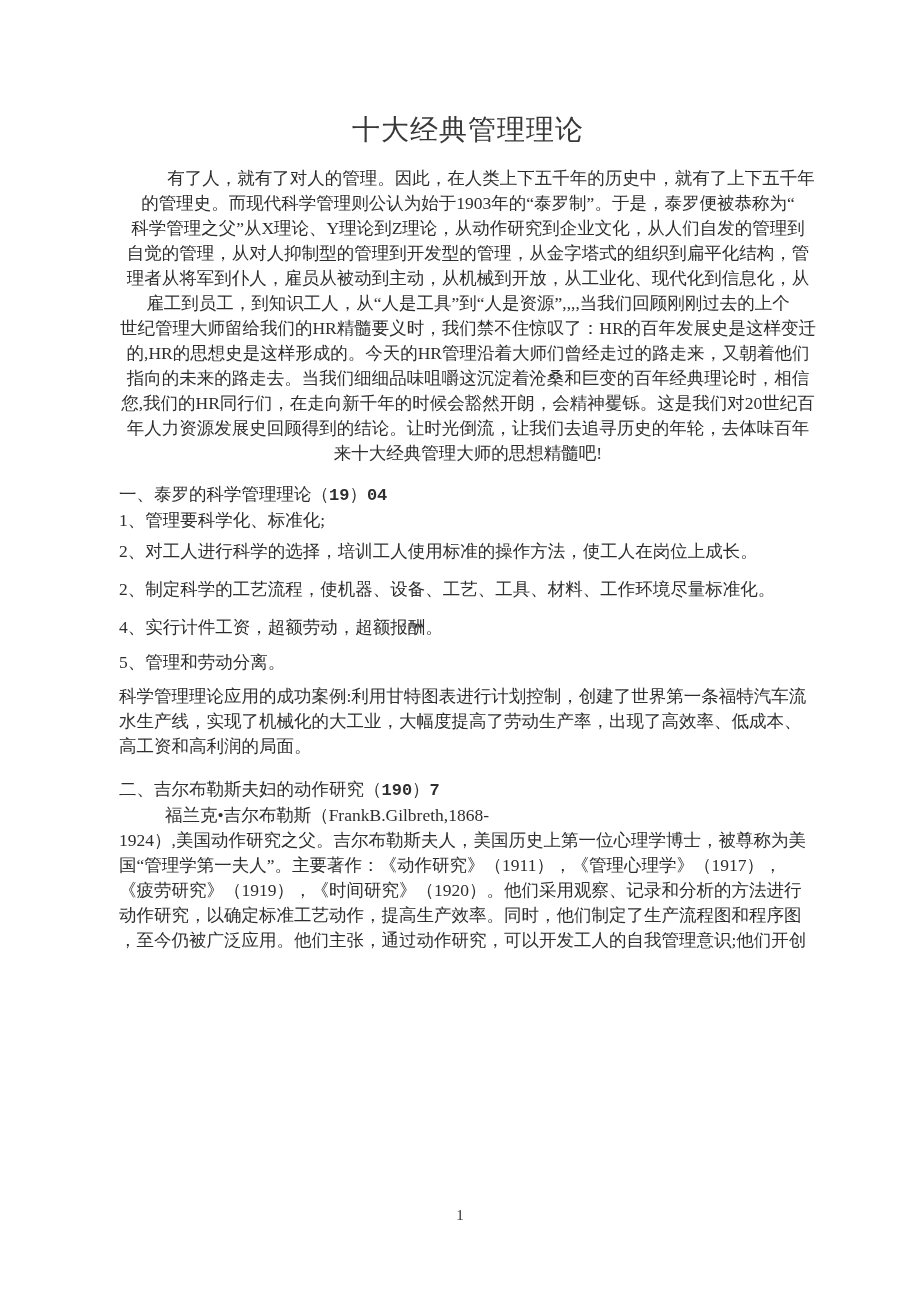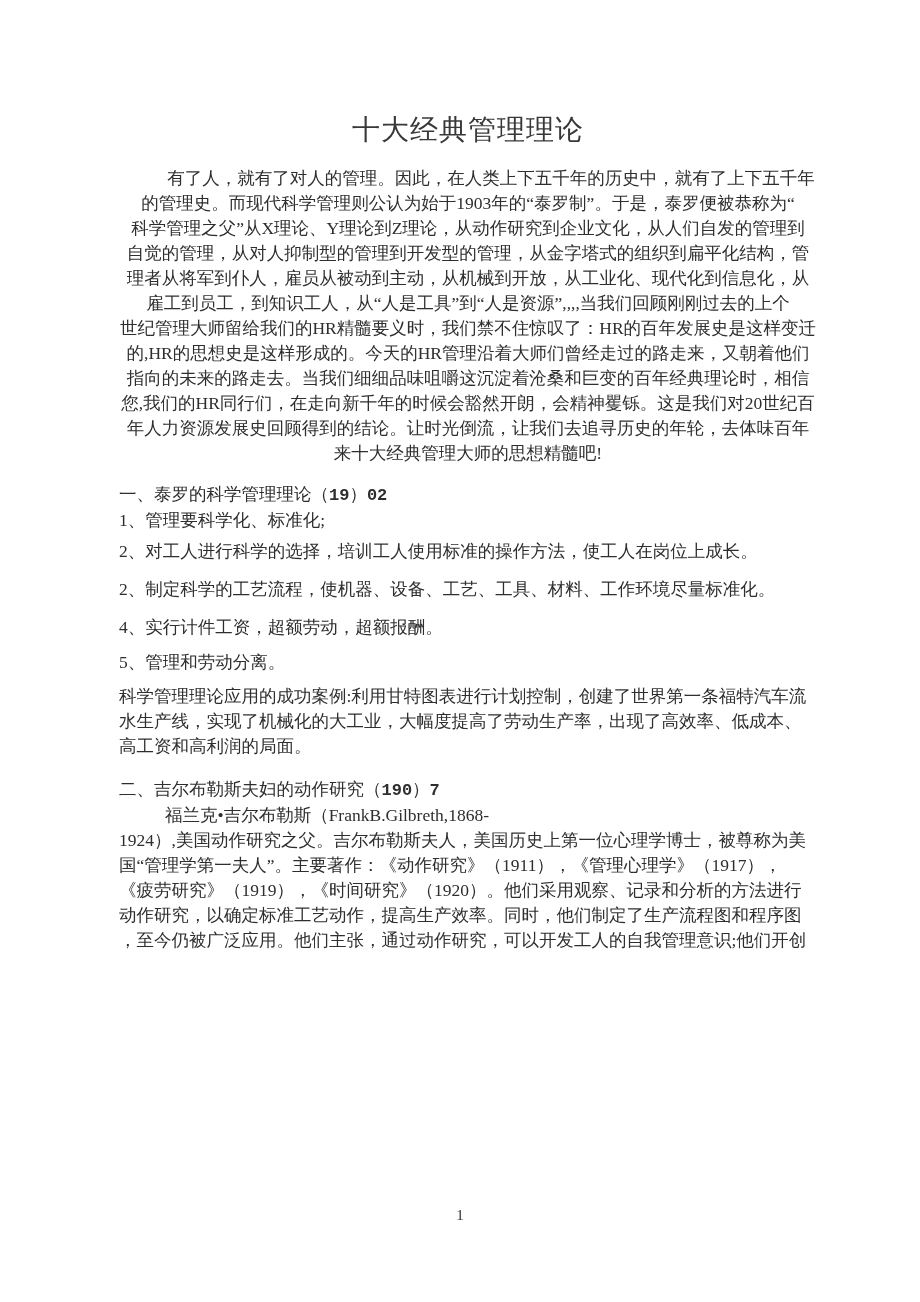--- a/index.html
+++ b/index.html
@@ -77,21 +77,21 @@
 自觉的管理，从对人抑制型的管理到开发型的管理，从金字塔式的组织到扁平化结构，管
 理者从将军到仆人，雇员从被动到主动，从机械到开放，从工业化、现代化到信息化，从
 雇工到员工，到知识工人，从“人是工具”到“人是资源”,,,,当我们回顾刚刚过去的上个
 世纪管理大师留给我们的HR精髓要义时，我们禁不住惊叹了：HR的百年发展史是这样变迁
 的,HR的思想史是这样形成的。今天的HR管理沿着大师们曾经走过的路走来，又朝着他们
 指向的未来的路走去。当我们细细品味咀嚼这沉淀着沧桑和巨变的百年经典理论时，相信
 您,我们的HR同行们，在走向新千年的时候会豁然开朗，会精神矍铄。这是我们对20世纪百
 年人力资源发展史回顾得到的结论。让时光倒流，让我们去追寻历史的年轮，去体味百年
 来十大经典管理大师的思想精髓吧!</div>
 
-    <div class="heading"><span>一、泰罗的科学管理理论（</span><span class="hnum">19</span><span>）</span><span class="hnum">02</span></div>
+    <div class="heading"><span>一、泰罗的科学管理理论（</span><span class="hnum">19</span><span>）</span><span class="hnum">04</span></div>
 
 
     <div class="para mb6">1、管理要科学化、标准化;</div>
 
 
     <div class="para mb13">2、对工人进行科学的选择，培训工人使用标准的操作方法，使工人在岗位上成长。</div>
 
     <div class="para mb13">2、制定科学的工艺流程，使机器、设备、工艺、工具、材料、工作环境尽量标准化。</div>
 
     <div class="para mb10">4、实行计件工资，超额劳动，超额报酬。</div>

